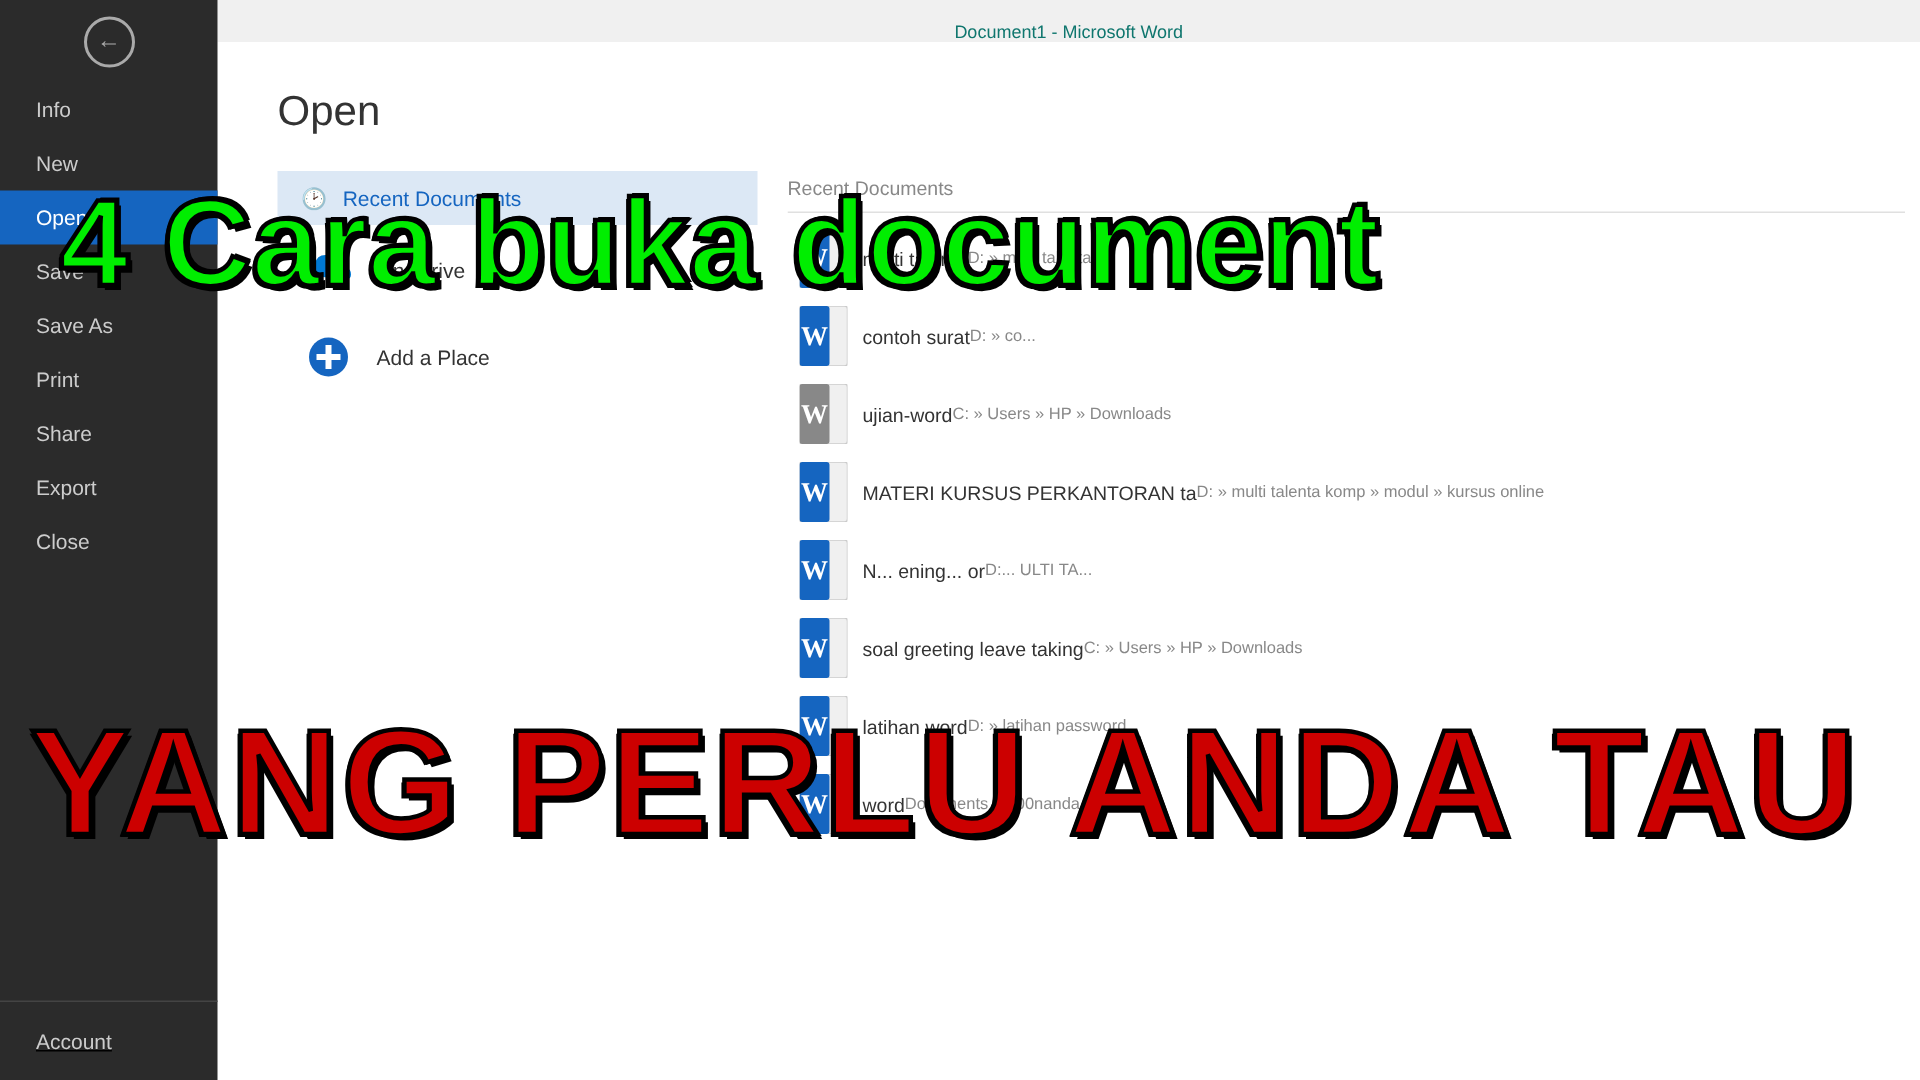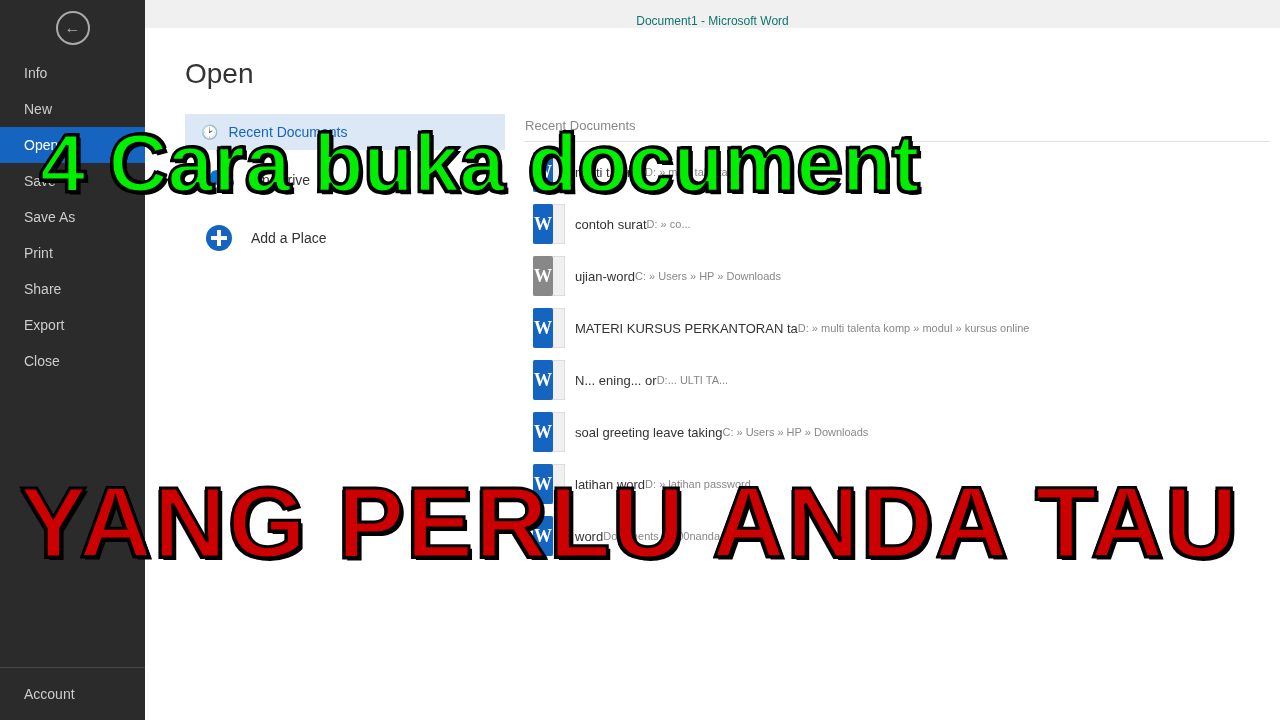--- a/index.html
+++ b/index.html
@@ -77,20 +77,21 @@
     }
 
     .sidebar-item.active {
       background: #1565c0;
       color: #fff;
     }
 
     .sidebar-bottom {
       border-top: 1px solid #444;
       padding: 8px 0;
+      text-decoration: underline;
     }
 
     
     .main-content {
       position: absolute;
       top: 28px;
       left: 145px;
       right: 0;
       bottom: 0;
       background: #fff;

